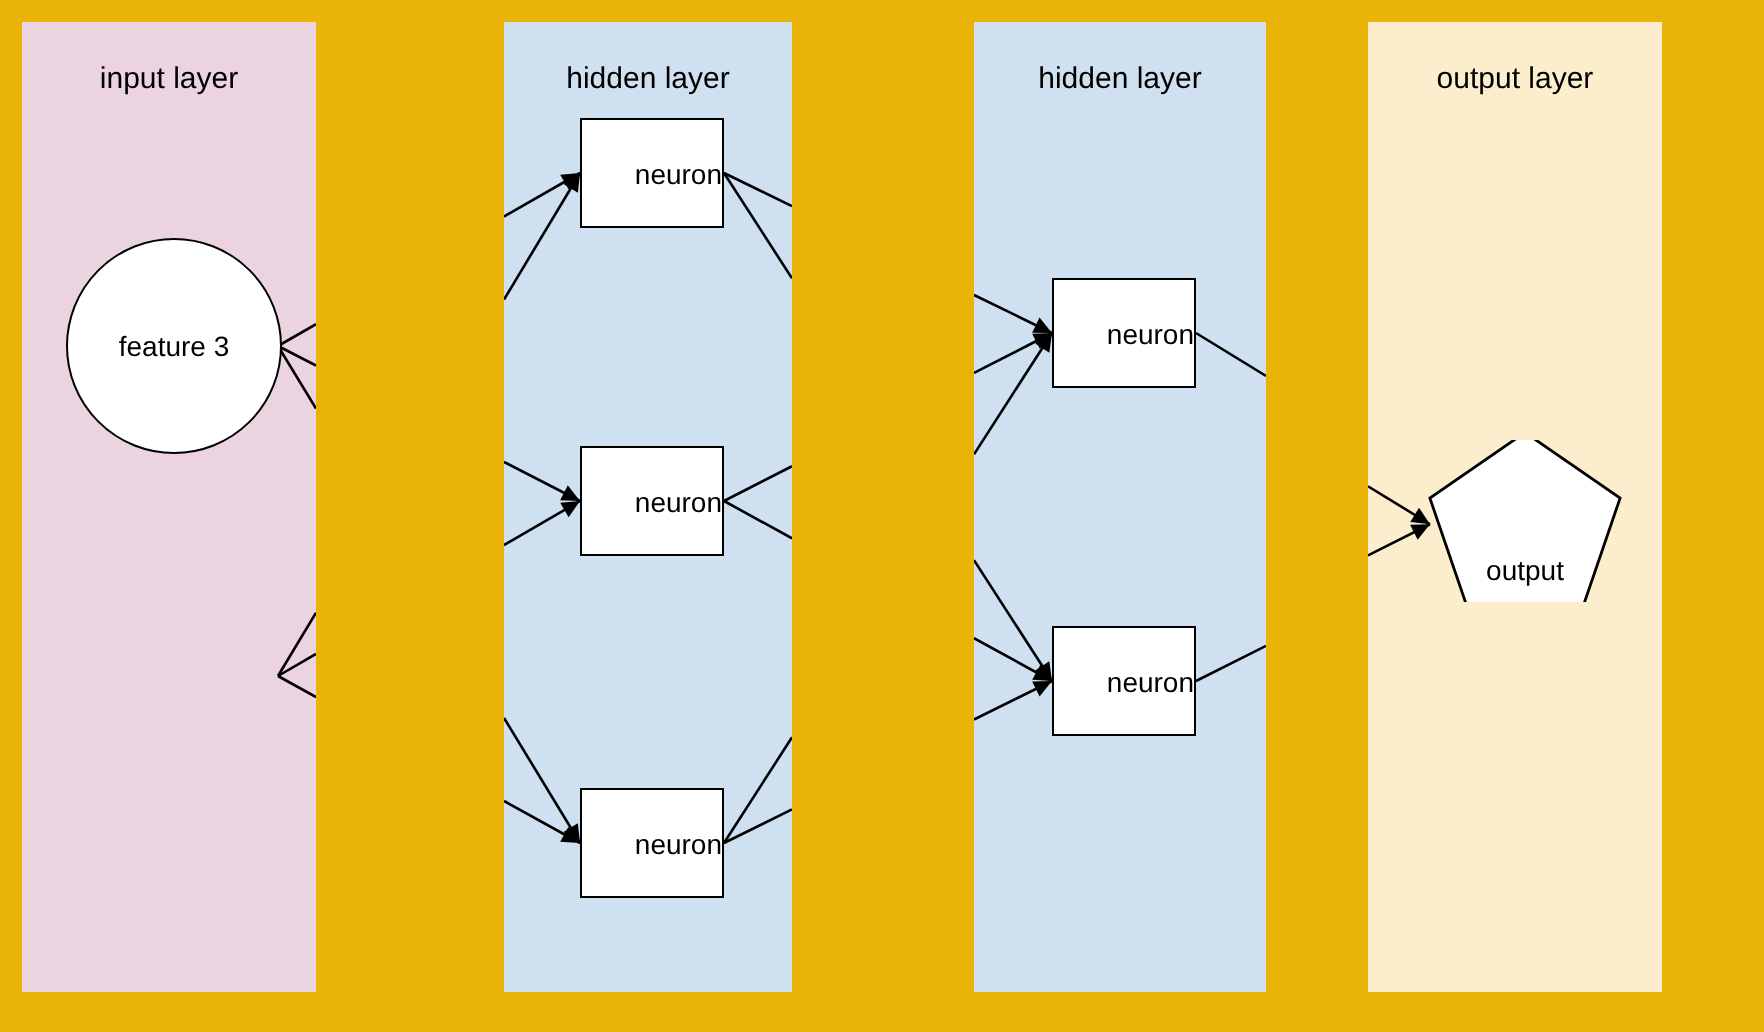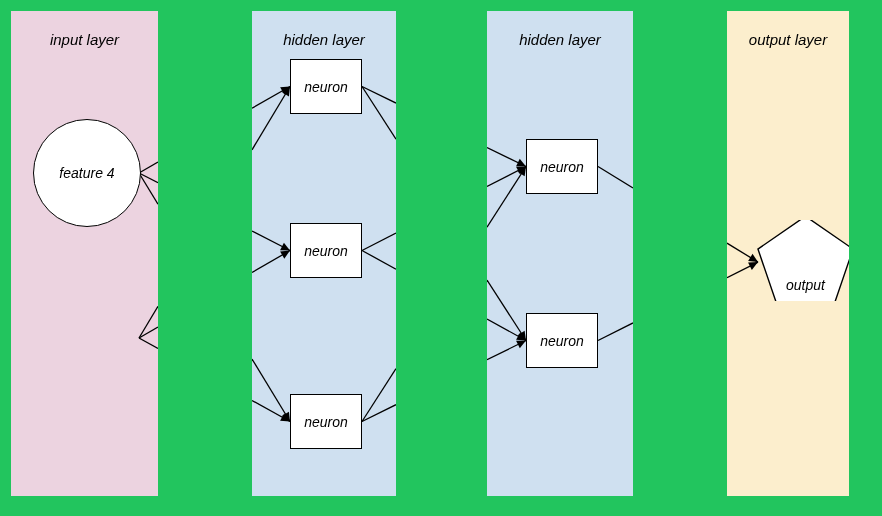--- a/index.html
+++ b/index.html
@@ -4,24 +4,23 @@
 <style>
   html, body {
     margin: 0;
     padding: 0;
     background: #000000;
   }
   #canvas {
     position: relative;
     width: 882px;
     height: 516px;
-    background: #22c55e;
+    background: #eab308;
     overflow: hidden;
     font-family: "Liberation Sans", sans-serif;
-    font-style: italic;
   }
   .layer-panel {
     position: absolute;
     box-sizing: border-box;
     overflow: hidden;
   }
   .panel-title {
     position: absolute;
     left: 0;
     right: 0;
@@ -49,20 +48,21 @@
     font-size: 14px;
     color: #000000;
     font-family: "Liberation Sans", sans-serif;
     white-space: nowrap;
   }
   .node.circle {
     border-radius: 50%;
   }
   .node.rect {
     border-radius: 0;
+    justify-content: flex-end;
   }
   .pentagon-wrap {
     position: absolute;
   }
   .pentagon-label {
     position: absolute;
     left: 0;
     right: 0;
     text-align: center;
     font-size: 14px;
@@ -81,21 +81,21 @@
       <svg class="panel-svg" width="147" height="485">
         <line x1="128" y1="162" x2="147" y2="151.1158940397351" stroke="#000000" stroke-width="1.3"></line>
         <line x1="128" y1="162" x2="147" y2="171.75165562913907" stroke="#000000" stroke-width="1.3"></line>
         <line x1="128" y1="162" x2="147" y2="193.2682119205298" stroke="#000000" stroke-width="1.3"></line>
         <line x1="128" y1="327" x2="147" y2="295.3543046357616" stroke="#000000" stroke-width="1.3"></line>
         <line x1="128" y1="327" x2="147" y2="315.99006622516555" stroke="#000000" stroke-width="1.3"></line>
         <line x1="128" y1="327" x2="147" y2="337.50662251655626" stroke="#000000" stroke-width="1.3"></line>
       </svg>
       <div class="panel-title" style="top: 20px;">input layer</div>
       <div class="node circle" style="left: 22px; top: 108px; width: 108px; height: 108px;">
-        <span>feature 4</span>
+        <span>feature 3</span>
       </div>
     </div>
     <div class="layer-panel" style="left: 252px; top: 11px; width: 144px; height: 485px; background: rgb(207, 224, 240);">
       <svg class="panel-svg" width="144" height="485">
         <line x1="0" y1="97.2682119205298" x2="38" y2="75.5" stroke="#000000" stroke-width="1.3"></line>
         <polygon points="38,75.5 32.27827123877704,83.61799359343145 28.102909063518815,76.32921106783617" fill="#000000"></polygon>
         <line x1="0" y1="219.99668874172187" x2="38" y2="239.5" stroke="#000000" stroke-width="1.3"></line>
         <polygon points="38,239.5 28.075237691019566,239.12704811269907 31.91080923340381,231.65387001076328" fill="#000000"></polygon>
         <line x1="0" y1="347.96357615894044" x2="38" y2="410.5" stroke="#000000" stroke-width="1.3"></line>
         <polygon points="38,410.5 29.73706387201678,404.98965640410063 36.91567662997748,400.6276019716979" fill="#000000"></polygon>
@@ -141,21 +141,21 @@
         <line x1="111" y1="329.5" x2="146" y2="311.9147435897436" stroke="#000000" stroke-width="1.3"></line>
       </svg>
       <div class="panel-title" style="top: 20px;">hidden layer</div>
       <div class="node rect" style="left: 39px; top: 128px; width: 72px; height: 55px;">
         <span>neuron</span>
       </div>
       <div class="node rect" style="left: 39px; top: 302px; width: 72px; height: 55px;">
         <span>neuron</span>
       </div>
     </div>
-    <div class="layer-panel" style="left: 727px; top: 11px; width: 122px; height: 485px; background: rgb(252, 238, 205);">
+    <div class="layer-panel" style="left: 684px; top: 11px; width: 147px; height: 485px; background: rgb(252, 238, 205);">
       <svg class="panel-svg" width="147" height="485">
         <line x1="0" y1="232.11858974358975" x2="31" y2="251.12" stroke="#000000" stroke-width="1.3"></line>
         <polygon points="31,251.12 21.13186519808711,249.99754040995873 25.52162331668612,242.83583505018623" fill="#000000"></polygon>
         <line x1="0" y1="266.6955128205128" x2="31" y2="251.12" stroke="#000000" stroke-width="1.3"></line>
         <polygon points="31,251.12 24.84361326900107,258.91351669135184 21.072399380147058,251.407655927621" fill="#000000"></polygon>
       </svg>
       <div class="panel-title" style="top: 20px;">output layer</div>
       <div class="pentagon-wrap" style="left: 27px; top: 209px; width: 103px; height: 81px;"><svg width="103" height="81">
           <polygon points="51.50,-3.76 99.05,29.06 80.89,82.17 22.11,82.17 3.95,29.06" fill="#ffffff" stroke="#000000" stroke-width="1.4"></polygon>
         </svg><div class="pentagon-label" style="top: 34.74px;">output</div></div>

